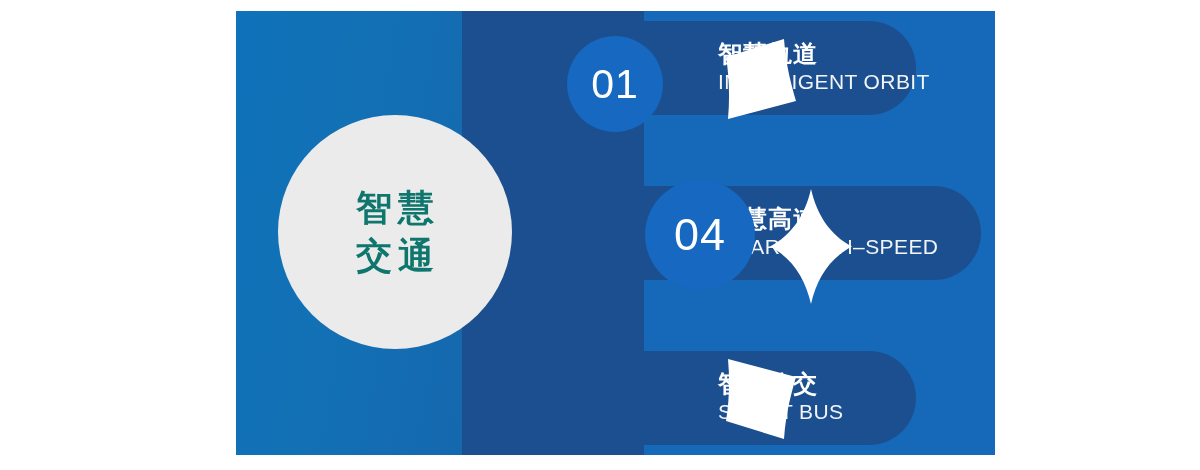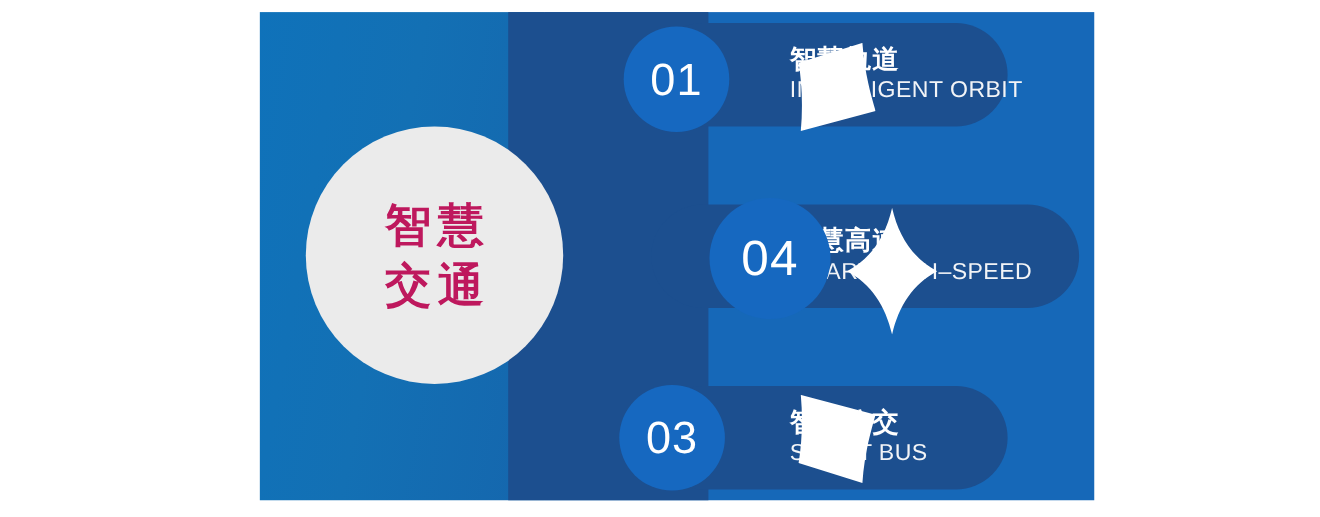--- a/index.html
+++ b/index.html
@@ -94,41 +94,41 @@
     position: absolute;
     border-radius: 50%;
     background: #1668c0;
     color: #ffffff;
     display: flex;
     align-items: center;
     justify-content: center;
     font-weight: normal;
     letter-spacing: 1px;
   }
-  .num-1 { left: 567px; top: 24px;  width: 96px;  height: 96px;  font-size: 41px; }
+  .num-1 { left: 567px; top: 36px;  width: 96px;  height: 96px;  font-size: 41px; }
   .num-2 { left: 645px; top: 180px; width: 110px; height: 110px; font-size: 45px; }
   .num-3 { left: 563px; top: 350px; width: 96px;  height: 96px;  font-size: 41px; }
 
   
   .core-circle {
     position: absolute;
     left: 278px;
     top: 115px;
     width: 234px;
     height: 234px;
     border-radius: 50%;
     background: #ebebeb;
     display: flex;
     flex-direction: column;
     align-items: center;
     justify-content: center;
   }
   .core-line {
-    color: #be185d;
-    font-size: 42px;
+    color: #0f766e;
+    font-size: 36px;
     font-weight: bold;
     letter-spacing: 6px;
     line-height: 1.32;
     text-indent: 6px;
   }
 
   
   .deco {
     position: absolute;
     pointer-events: none;
@@ -184,20 +184,19 @@
     <div class="deco deco-bottom">
       <svg viewBox="0 0 72 80" width="72" height="80" aria-hidden="true">
         <path d="M4,0 L72,18 C68,32 62,52 60,80 L2,62 C5,44 6,22 4,0 Z" fill="#ffffff"></path>
       </svg>
     </div>
 
   </div>
 
   <div class="num-badge num-1">01</div>
   <div class="num-badge num-2">04</div>
-  <div class="num-badge num-3">03</div>
 
   <div class="core-circle">
     <div class="core-line">智慧</div>
     <div class="core-line">交通</div>
   </div>
 
 </div>
 
 </body></html>

